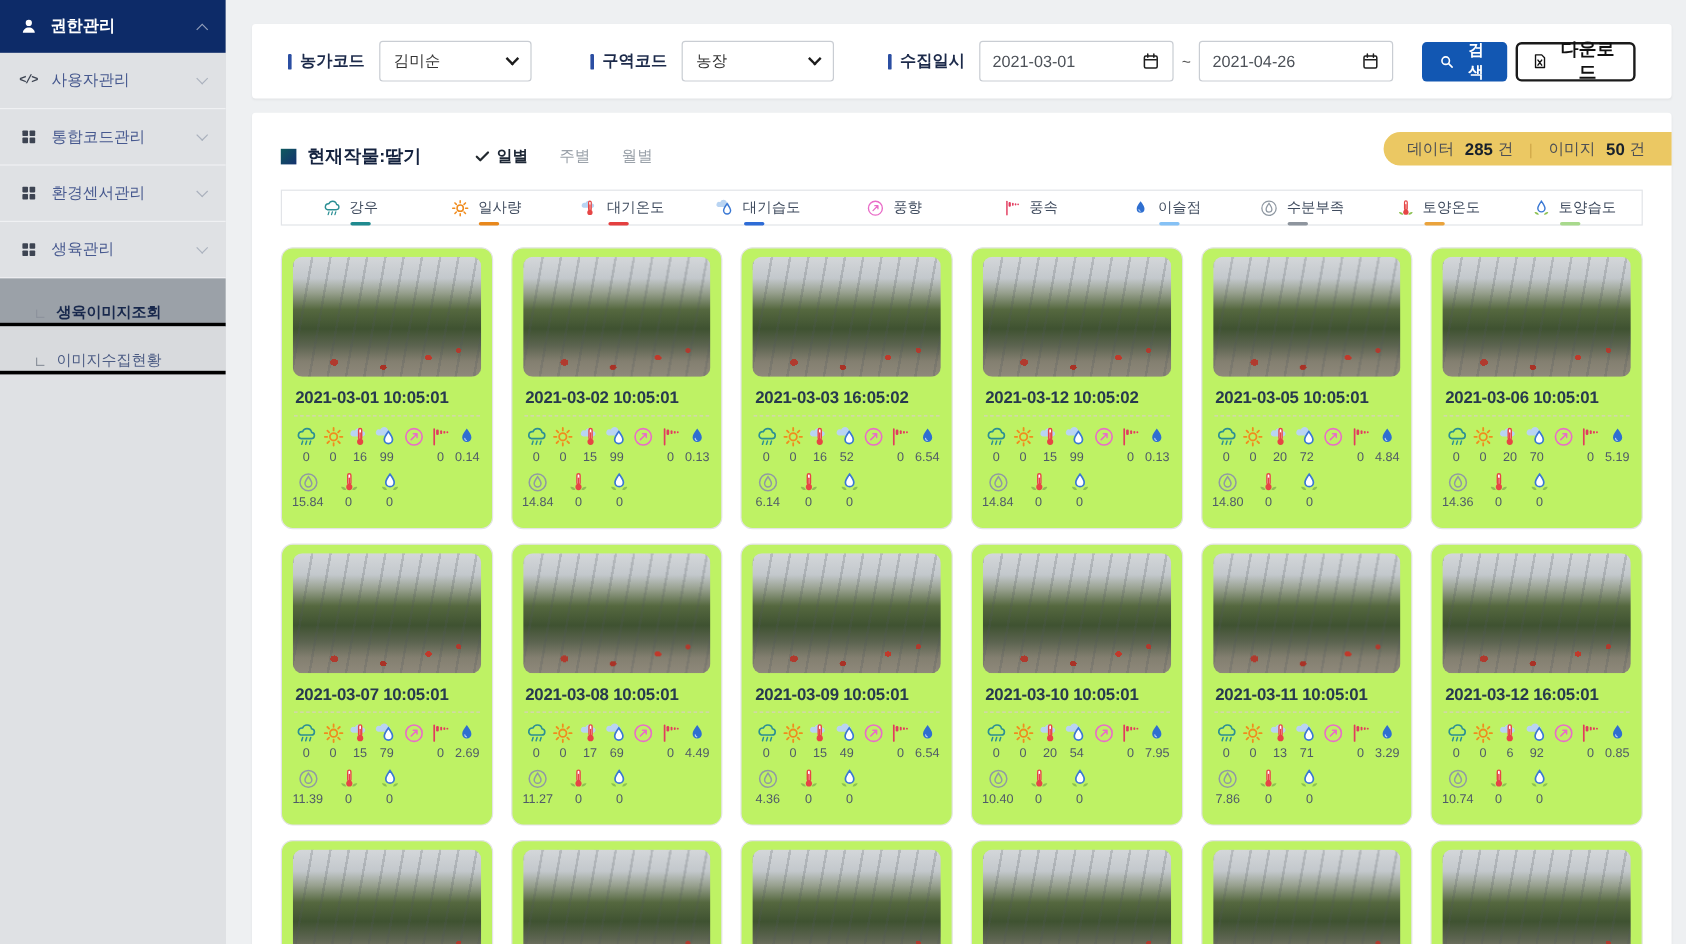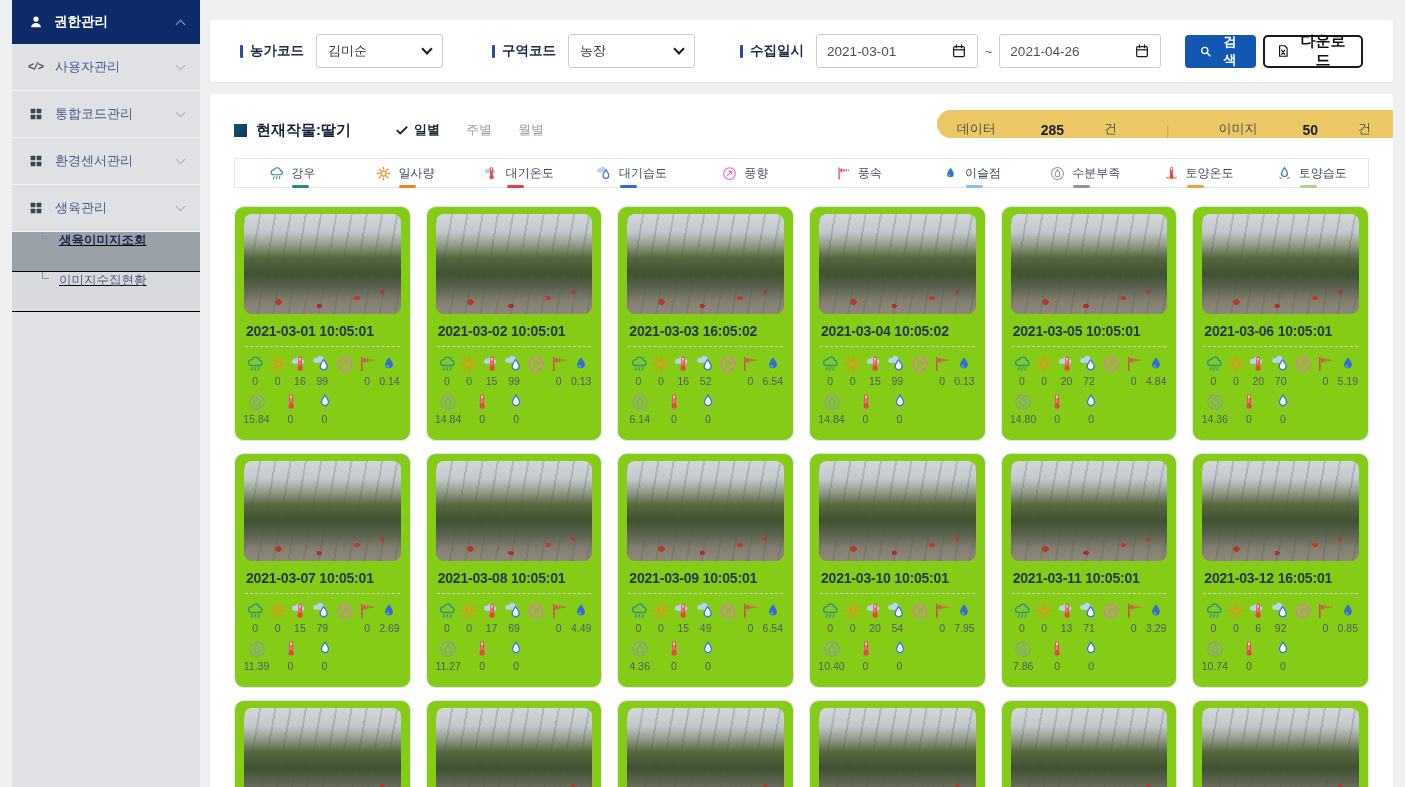--- a/index.html
+++ b/index.html
@@ -1,31 +1,31 @@
 <!DOCTYPE html>
 <html><head>
 <meta charset="utf-8">
 <style>
   html,body{margin:0;padding:0;width:1405px;height:787px;overflow:hidden;
     background:#eef0f2;font-family:"Liberation Sans","DejaVu Sans",sans-serif;}
   *{box-sizing:border-box;}
 
   
-  .sidebar{position:fixed;left:12px;top:0;width:188px;height:787px;background:#dfe1e4;z-index:5;}
+  .sidebar{position:fixed;left:0;top:0;width:188px;height:787px;background:#dfe1e4;z-index:5;}
   .sb-header{height:44px;background:#0d2b68;display:flex;align-items:center;padding:0 16px;gap:10px;cursor:pointer;}
   .sb-header .sb-label{color:#fff;font-weight:bold;font-size:13.5px;}
   .sb-item{height:47px;display:flex;align-items:center;padding:0 16px;gap:11px;
     border-bottom:1px solid #f0f1f3;cursor:pointer;}
   .sb-item .sb-label{color:#47598f;font-size:13px;}
   .sb-ico{width:16px;height:16px;flex:0 0 16px;color:#3d4452;}
   .code-ico{font-family:"Liberation Mono","DejaVu Sans Mono",monospace;font-size:10px;font-weight:bold;color:#3d4452;width:16px;flex:0 0 16px;letter-spacing:-1px;}
   .chev{width:7px;height:7px;border-right:1.7px solid #aab1bd;border-bottom:1.7px solid #aab1bd;
     transform:rotate(45deg);margin-left:auto;margin-top:-3px;}
   .chev.up{transform:rotate(-135deg);border-color:rgba(255,255,255,.55);margin-top:4px;}
-  .sb-sub{height:40px;display:flex;align-items:flex-start;padding:0 14px 0 30px;border-bottom:1px solid #000000;cursor:pointer;background:#d8dadd;text-decoration:underline;}
+  .sb-sub{height:40px;display:flex;align-items:flex-end;padding:0 14px 0 30px;border-bottom:3px solid #000000;cursor:pointer;background:#d8dadd;}
   .sb-sub .sb-label{color:#4c5c84;font-size:12.5px;}
   .sb-sub.active{background:#9ba1a8;}
   .sb-sub.active .sb-label{color:#18284c;font-weight:bold;}
   .l-ico{width:7px;height:7px;border-left:1.6px solid #8d939d;border-bottom:1.6px solid #8d939d;margin:0 10px 4px 0;}
 
   
   .main{margin-left:188px;padding:20px 12px 0 22px;}
 
   .filter-panel{background:#fff;border-radius:3px;height:62px;display:flex;align-items:center;
     padding:12px 30px;box-shadow:0 1px 2px rgba(0,0,0,.05);}
@@ -49,33 +49,33 @@
   .content-panel{background:#fff;border-radius:3px;margin-top:12px;position:relative;
     padding:22px 0 30px;min-height:700px;box-shadow:0 1px 2px rgba(0,0,0,.05);}
   .content-head{display:flex;align-items:center;padding:0 24px;height:28px;}
   .crop-label{display:flex;align-items:center;gap:9px;font-size:15px;font-weight:bold;color:#15233f;margin-right:44px;}
   .crop-sq{width:13px;height:13px;background:linear-gradient(135deg,#0e5a5e,#15316e);flex:0 0 13px;}
   .tab{font-size:13px;color:#9aa1a9;margin-right:26px;cursor:pointer;display:flex;align-items:center;gap:5px;}
   .tab.active{color:#1d2736;font-weight:bold;}
   .tab .ck{width:14px;height:14px;color:#22282e;}
 
   .count-badge{position:absolute;right:0;top:16px;height:28px;background:#ebc863;border-radius:14px 0 0 14px;
-    display:flex;align-items:flex-end;padding:0 22px 0 20px;font-size:13px;color:#4c4f55;white-space:nowrap;gap:36px;}
+    display:flex;align-items:center;padding:0 22px 0 20px;font-size:13px;color:#4c4f55;white-space:nowrap;}
   .count-badge b{font-size:14px;color:#17202c;margin:0 4px 0 9px;}
   .count-badge .unit{color:#4c4f55;}
   .count-sep{color:#cfa84a;margin:0 13px;}
 
   .legend-bar{margin:14px 24px 0;border:1px solid #e2e4e8;height:30px;display:flex;align-items:center;}
   .legend-item{flex:1;display:flex;align-items:center;justify-content:center;gap:6px;}
   .legend-icon{width:17px;height:17px;}
   .legend-label{font-size:12px;color:#3f4b5e;position:relative;}
   .legend-underline{position:absolute;left:1px;bottom:-6px;width:17px;height:3px;border-radius:2px;}
 
   .card-grid{margin:18px 24px 0;display:grid;grid-template-columns:repeat(6,1fr);column-gap:15px;row-gap:12px;}
-  .card{background:#84cc16;border:1px solid #e4e4e6;border-radius:10px;padding:7px 9px 10px;cursor:pointer;}
+  .card{background:#bef264;border:1px solid #e4e4e6;border-radius:10px;padding:7px 9px 10px;cursor:pointer;}
   .thumb{height:100px;border-radius:8px;
     background:
       radial-gradient(6px 5px at 22% 88%,#b03a2e 55%,rgba(0,0,0,0) 56%),
       radial-gradient(5px 4px at 72% 84%,#c0392b 55%,rgba(0,0,0,0) 56%),
       radial-gradient(5px 4px at 48% 92%,#a93226 55%,rgba(0,0,0,0) 56%),
       radial-gradient(4px 4px at 88% 78%,#b03a2e 55%,rgba(0,0,0,0) 56%),
       repeating-linear-gradient(100deg,rgba(80,86,92,.22) 0 2px,rgba(0,0,0,0) 2px 15px),
       linear-gradient(180deg,#d4d7da 0%,#c3c8cc 18%,#97a08e 30%,#55683f 44%,#3f5231 60%,#5c6450 74%,#837f70 87%,#8f897b 100%);}
   .card-date{margin:9px 2px 7px;font-size:14px;font-weight:bold;color:#27394e;letter-spacing:-.2px;white-space:nowrap;}
   .card-div{border-top:1px dashed #d6d2ba;margin:0 1px 7px;}
@@ -558,21 +558,21 @@
             <div class="metric">
               <svg class="m-icon">
                 <use href="#i-soilmoist"></use>
               </svg>
               <div class="m-val">0</div>
             </div>
           </div>
         </div>
         <div class="card">
           <div class="thumb"></div>
-          <div class="card-date">2021-03-04 10:05:02</div>
+          <div class="card-date">2021-03-12 10:05:02</div>
           <div class="card-div"></div>
           <div class="metric-row">
             <div class="metric">
               <svg class="m-icon">
                 <use href="#i-rain"></use>
               </svg>
               <div class="m-val">0</div>
             </div>
             <div class="metric">
               <svg class="m-icon">

